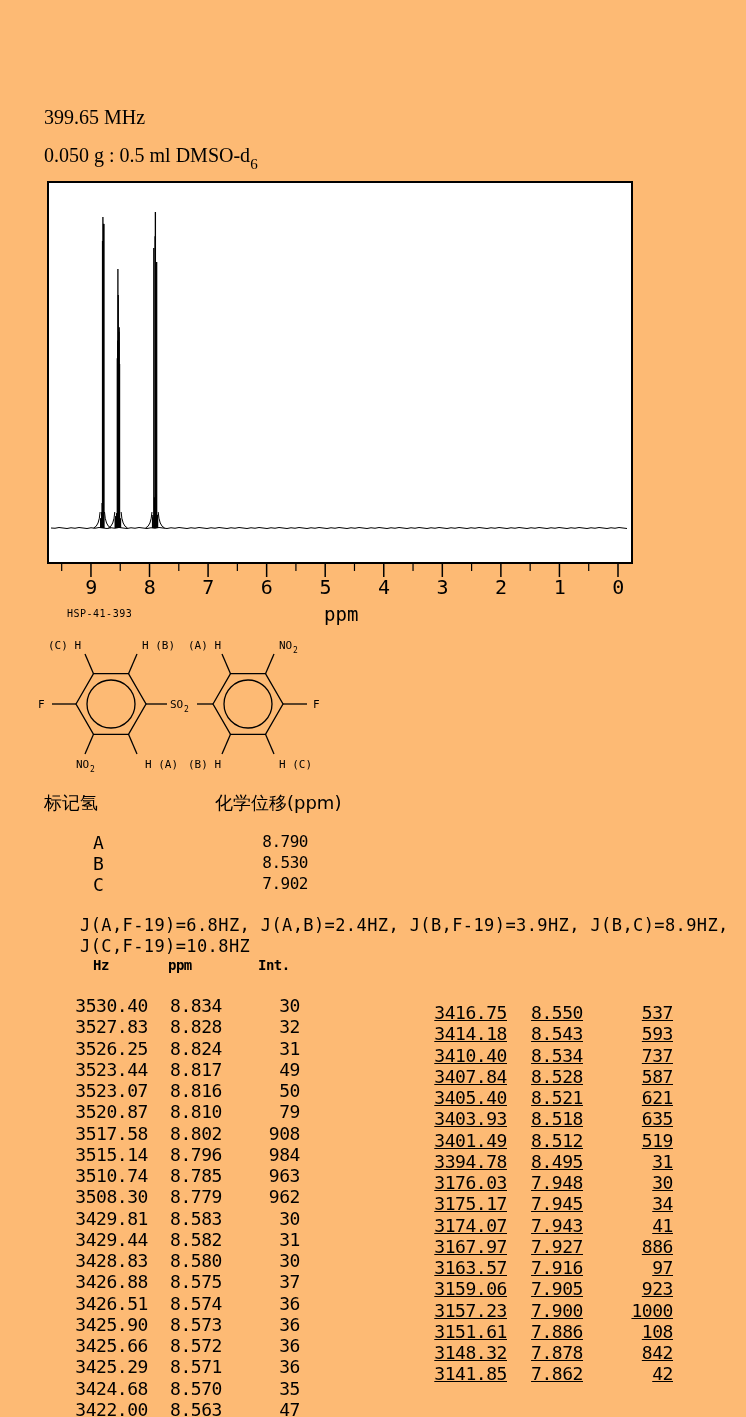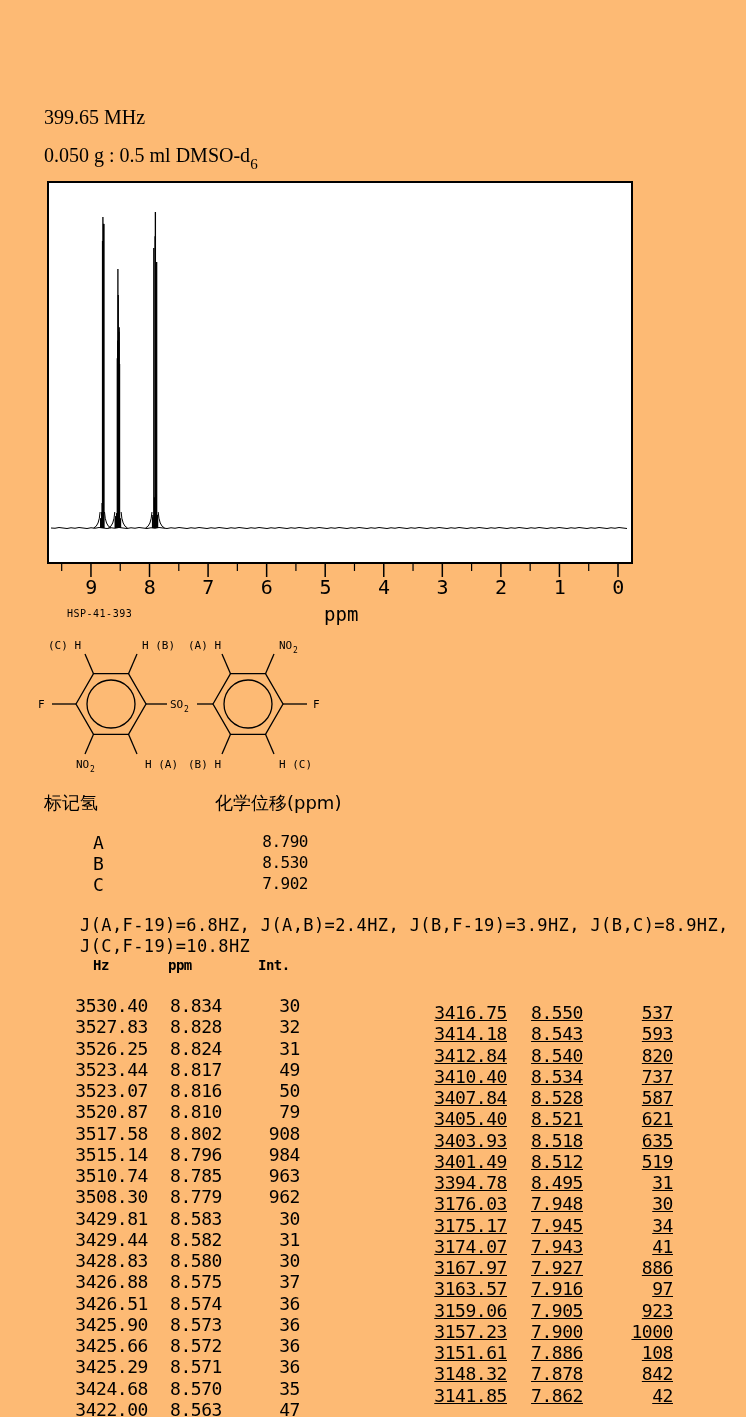--- a/index.html
+++ b/index.html
@@ -276,25 +276,20 @@
         <span class="c1R">3416.75</span>
         <span class="c2R">8.550</span>
         <span class="c3R">537</span>
       </div>
       <div class="prow">
         <span class="c1R">3414.18</span>
         <span class="c2R">8.543</span>
         <span class="c3R">593</span>
       </div>
       <div class="prow">
-        <span class="c1R">3412.84</span>
-        <span class="c2R">8.540</span>
-        <span class="c3R">820</span>
-      </div>
-      <div class="prow">
         <span class="c1R">3410.40</span>
         <span class="c2R">8.534</span>
         <span class="c3R">737</span>
       </div>
       <div class="prow">
         <span class="c1R">3407.84</span>
         <span class="c2R">8.528</span>
         <span class="c3R">587</span>
       </div>
       <div class="prow">

